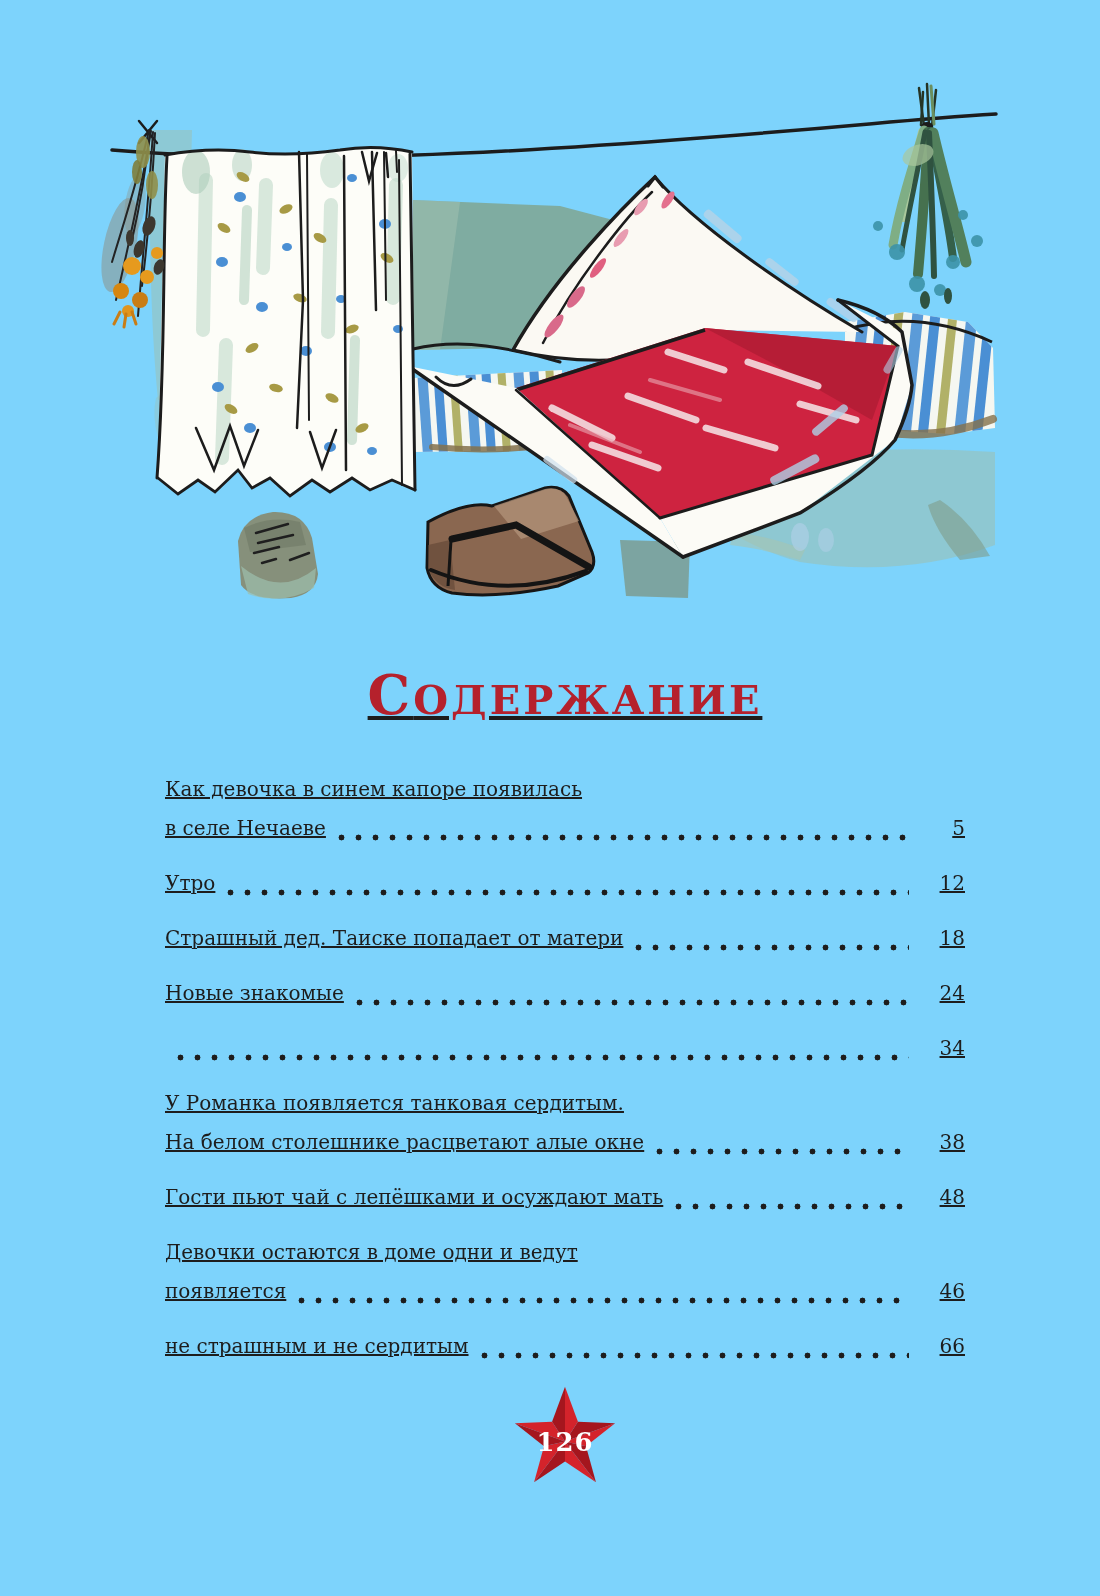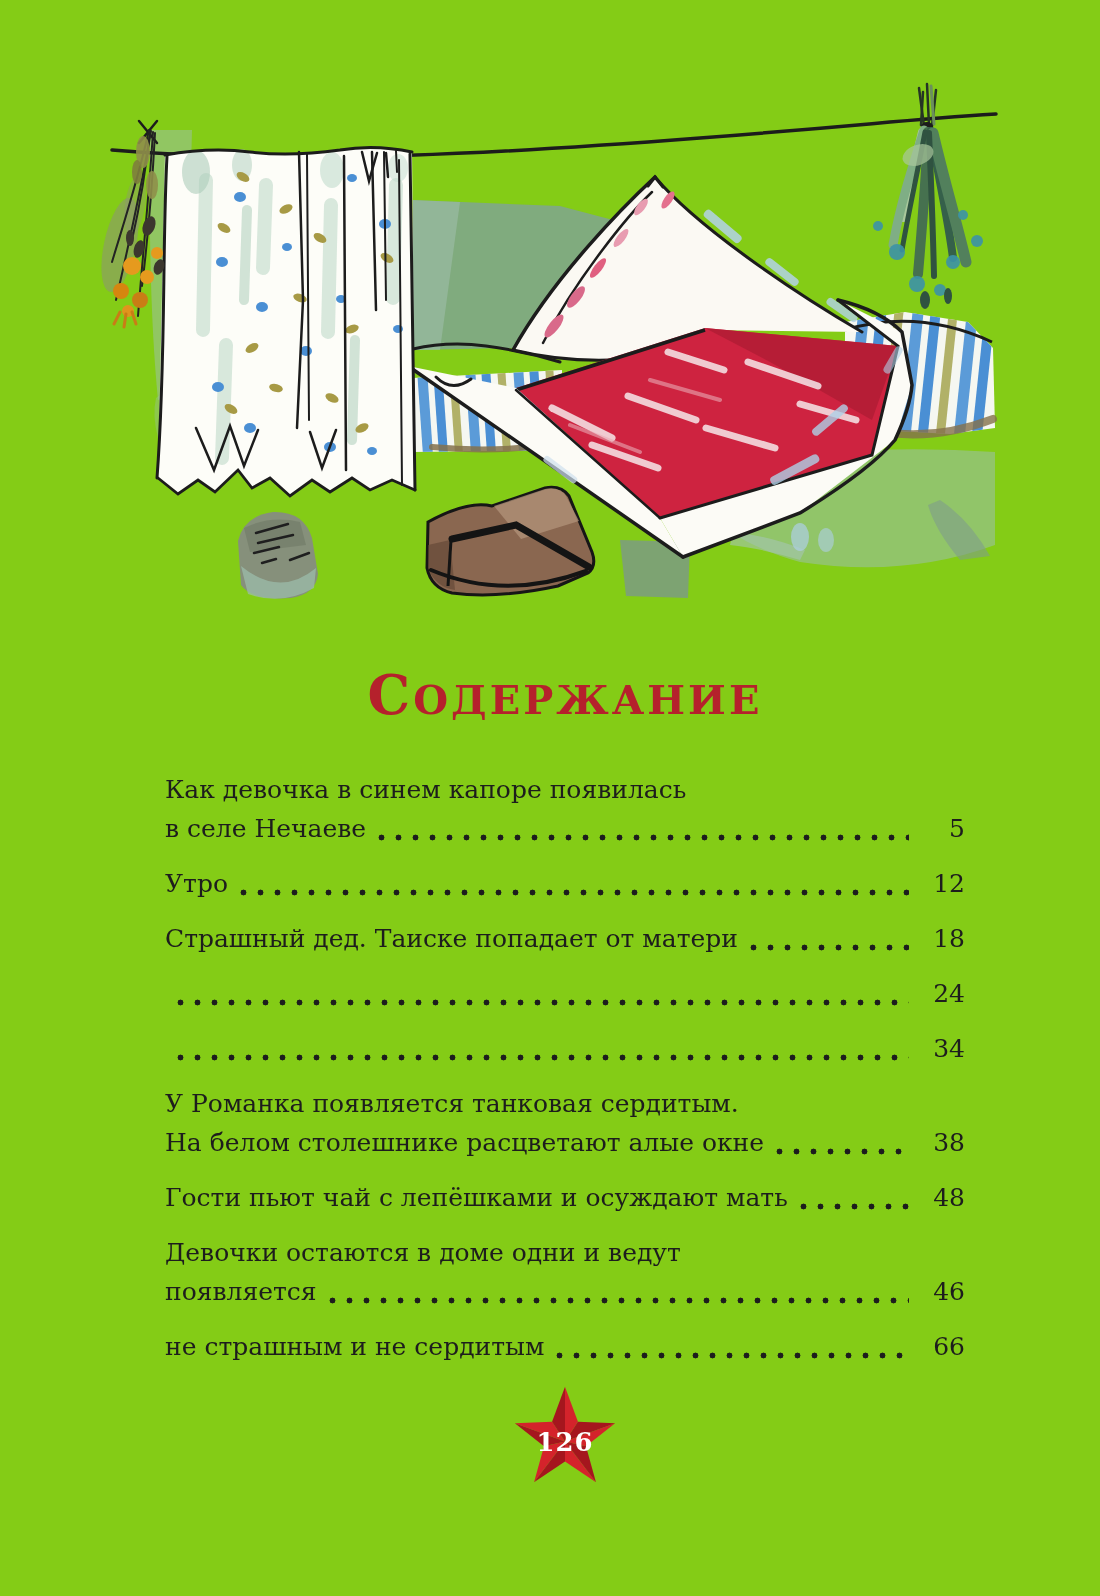--- a/index.html
+++ b/index.html
@@ -1,25 +1,25 @@
 <!DOCTYPE html>
 <html><head>
 <meta charset="utf-8">
 <style>
   html,body{margin:0;padding:0;background:#ffffff;}
-  .page{width:1100px;height:1596px;background:#84cc16;overflow:hidden;position:relative;
-        font-family:"DejaVu Serif","Liberation Serif",serif;color:#1d1d1d;}
+  .page{width:1100px;height:1596px;background:#7dd3fc;overflow:hidden;position:relative;
+        font-family:"DejaVu Serif","Liberation Serif",serif;color:#1d1d1d;text-decoration:underline;}
   .illo{display:block;}
   .toc{width:800px;margin-left:165px;}
   .toc-title{font-size:40px;line-height:48px;margin:52px 0 0 0;text-align:center;
              color:#b5212c;font-weight:700;text-transform:uppercase;letter-spacing:3px;}
   .toc-title::first-letter{font-size:1.34em;}
   .entries{margin-top:46px;}
   .entry{margin-bottom:16px;}
-  .line{display:flex;line-height:39px;font-size:25px;}
+  .line{display:flex;line-height:39px;font-size:20px;}
   .t{white-space:nowrap;}
   .leader{flex:1 1 auto;min-width:14px;align-self:flex-end;height:7px;margin:0 6px 7px 12px;
           background-image:radial-gradient(circle at 3.5px 3.5px,#1d1d1d 2.7px,transparent 3.2px);
           background-size:17px 7px;background-repeat:repeat-x;background-position:left center;}
   .pg{min-width:50px;text-align:right;}
   .star{display:block;margin:14px 0 0 505px;}
   .star text{font-family:"DejaVu Serif","Liberation Serif",serif;font-weight:700;}
 </style>
 </head>
 <body>
@@ -322,20 +322,21 @@
       <div class="entry">
         <div class="line">
           <span class="t">Страшный дед. Таиске попадает от матери</span>
           <span class="leader"></span>
           <span class="pg">18</span>
         </div>
       </div>
 
       <div class="entry">
         <div class="line">
+          <span class="t">Новые знакомые</span>
           <span class="leader"></span>
           <span class="pg">24</span>
         </div>
       </div>
 
       <div class="entry">
         <div class="line">
           <span class="leader"></span>
           <span class="pg">34</span>
         </div>

